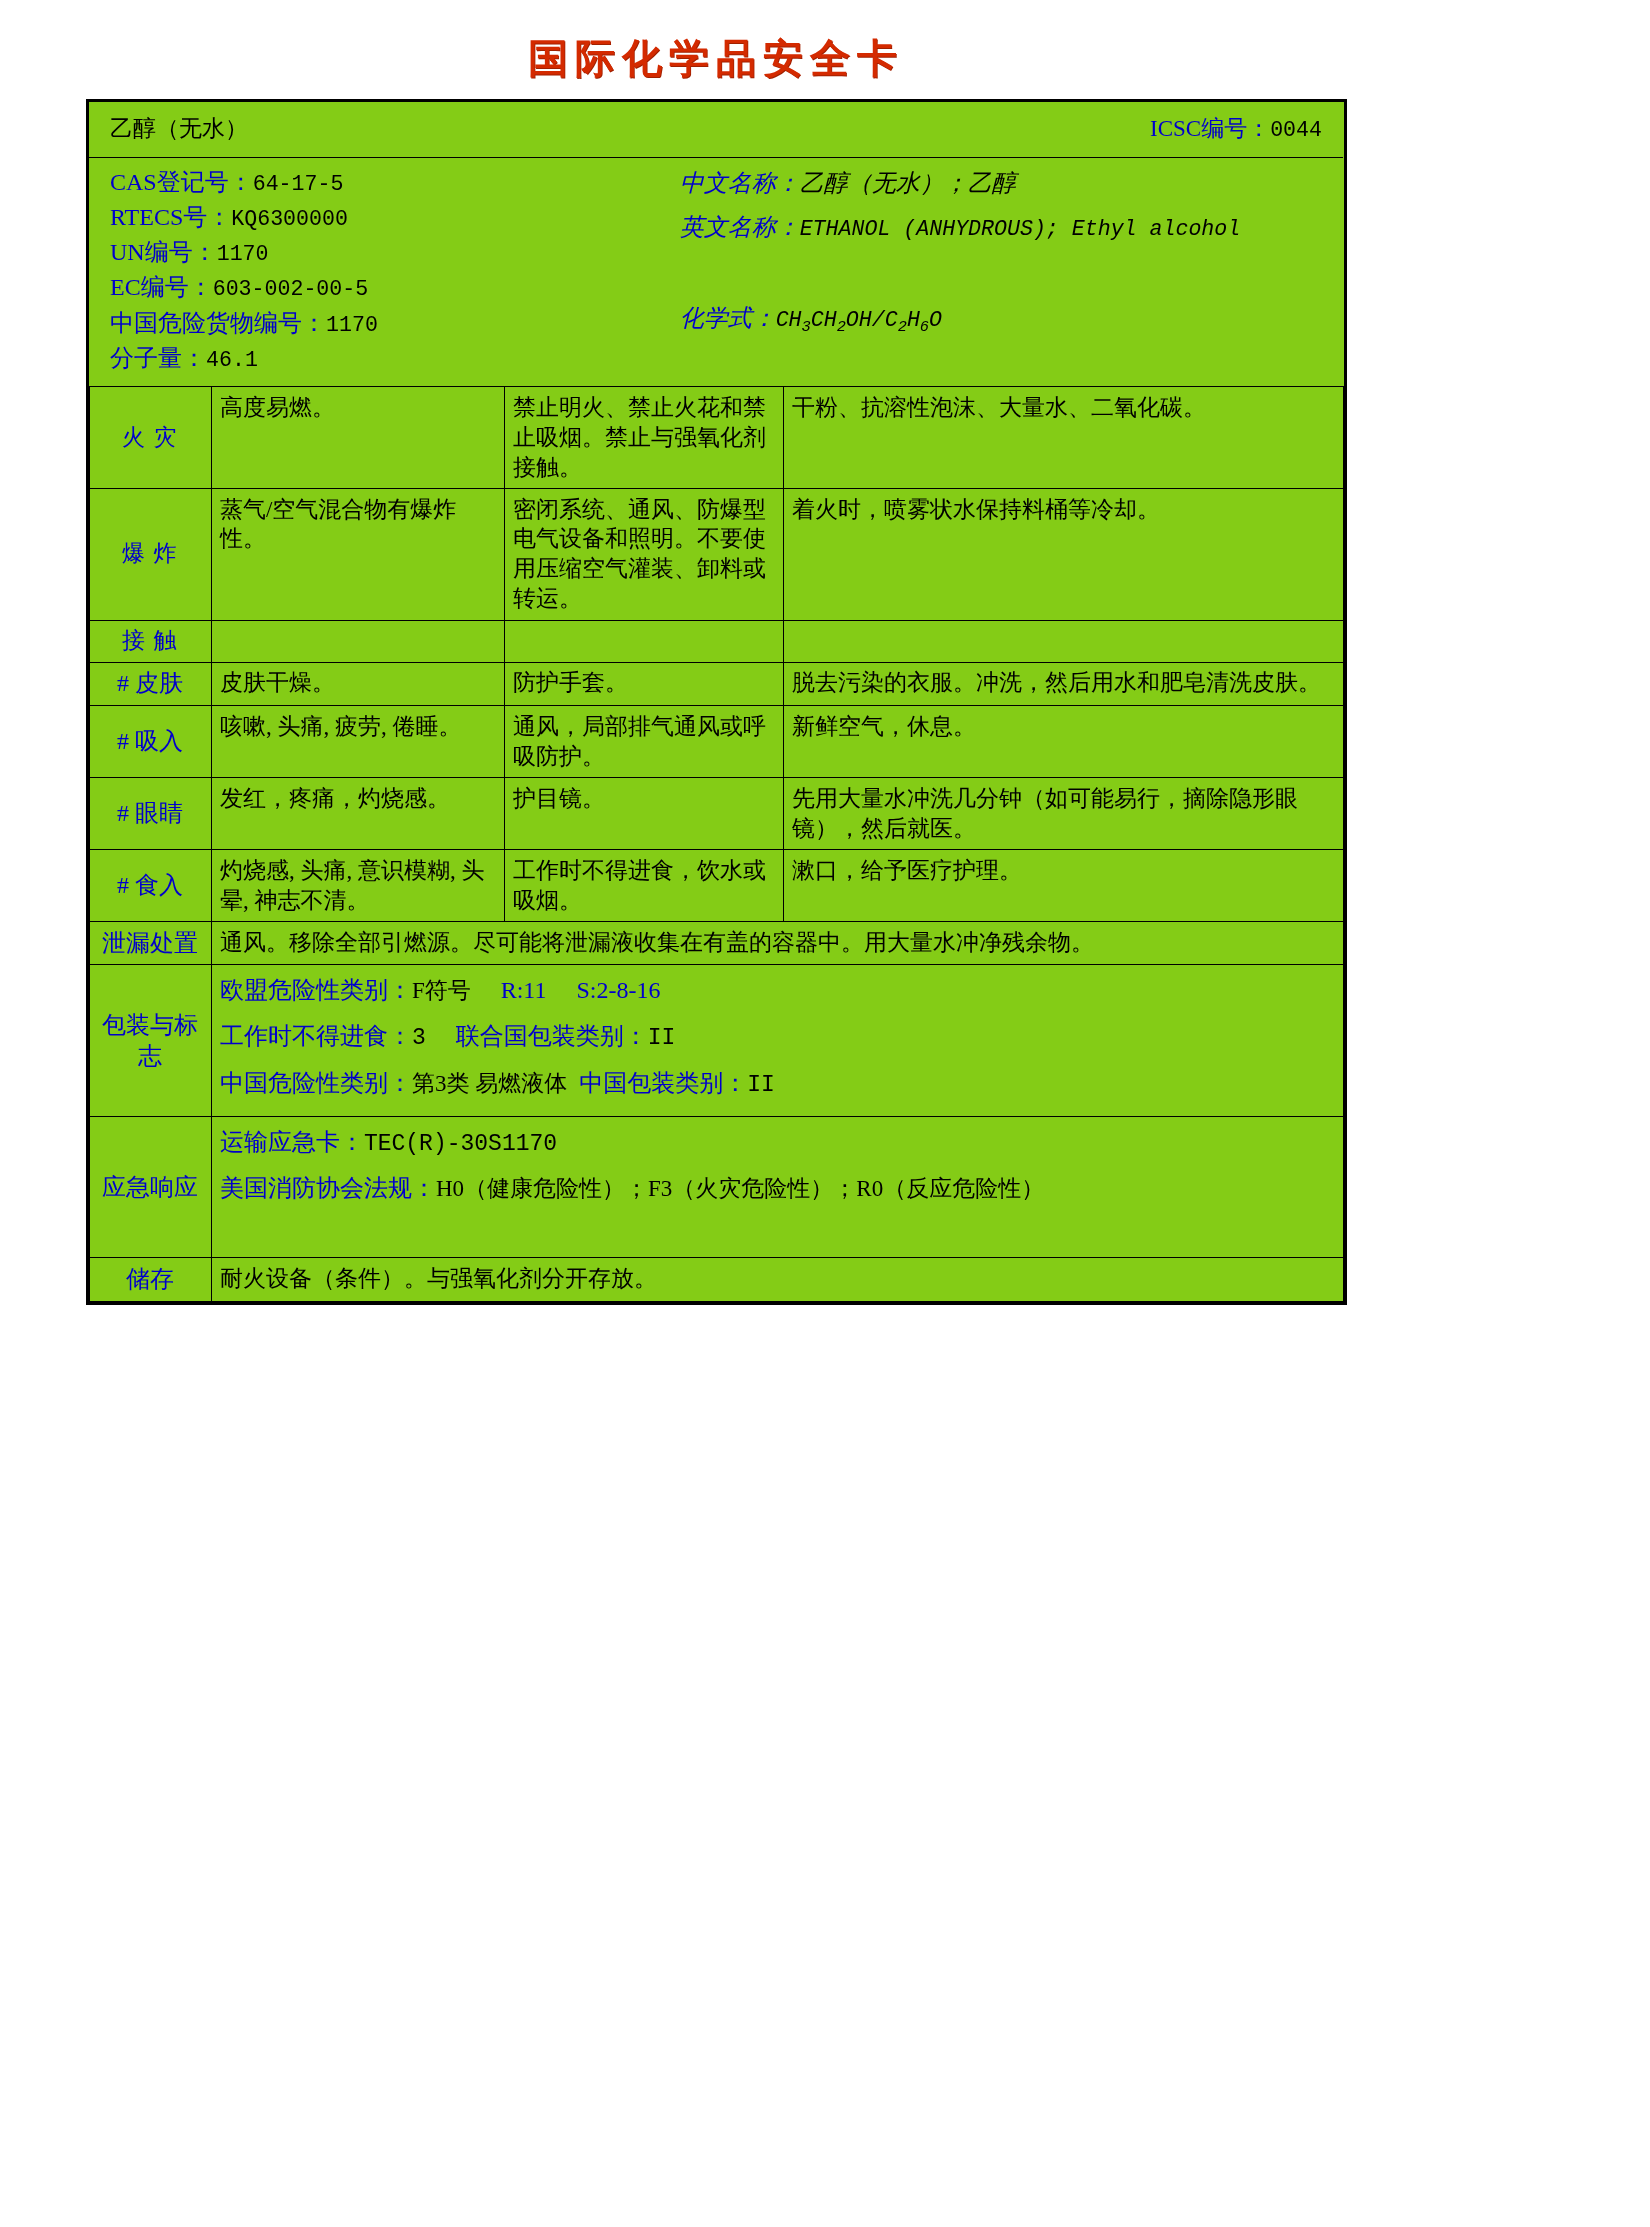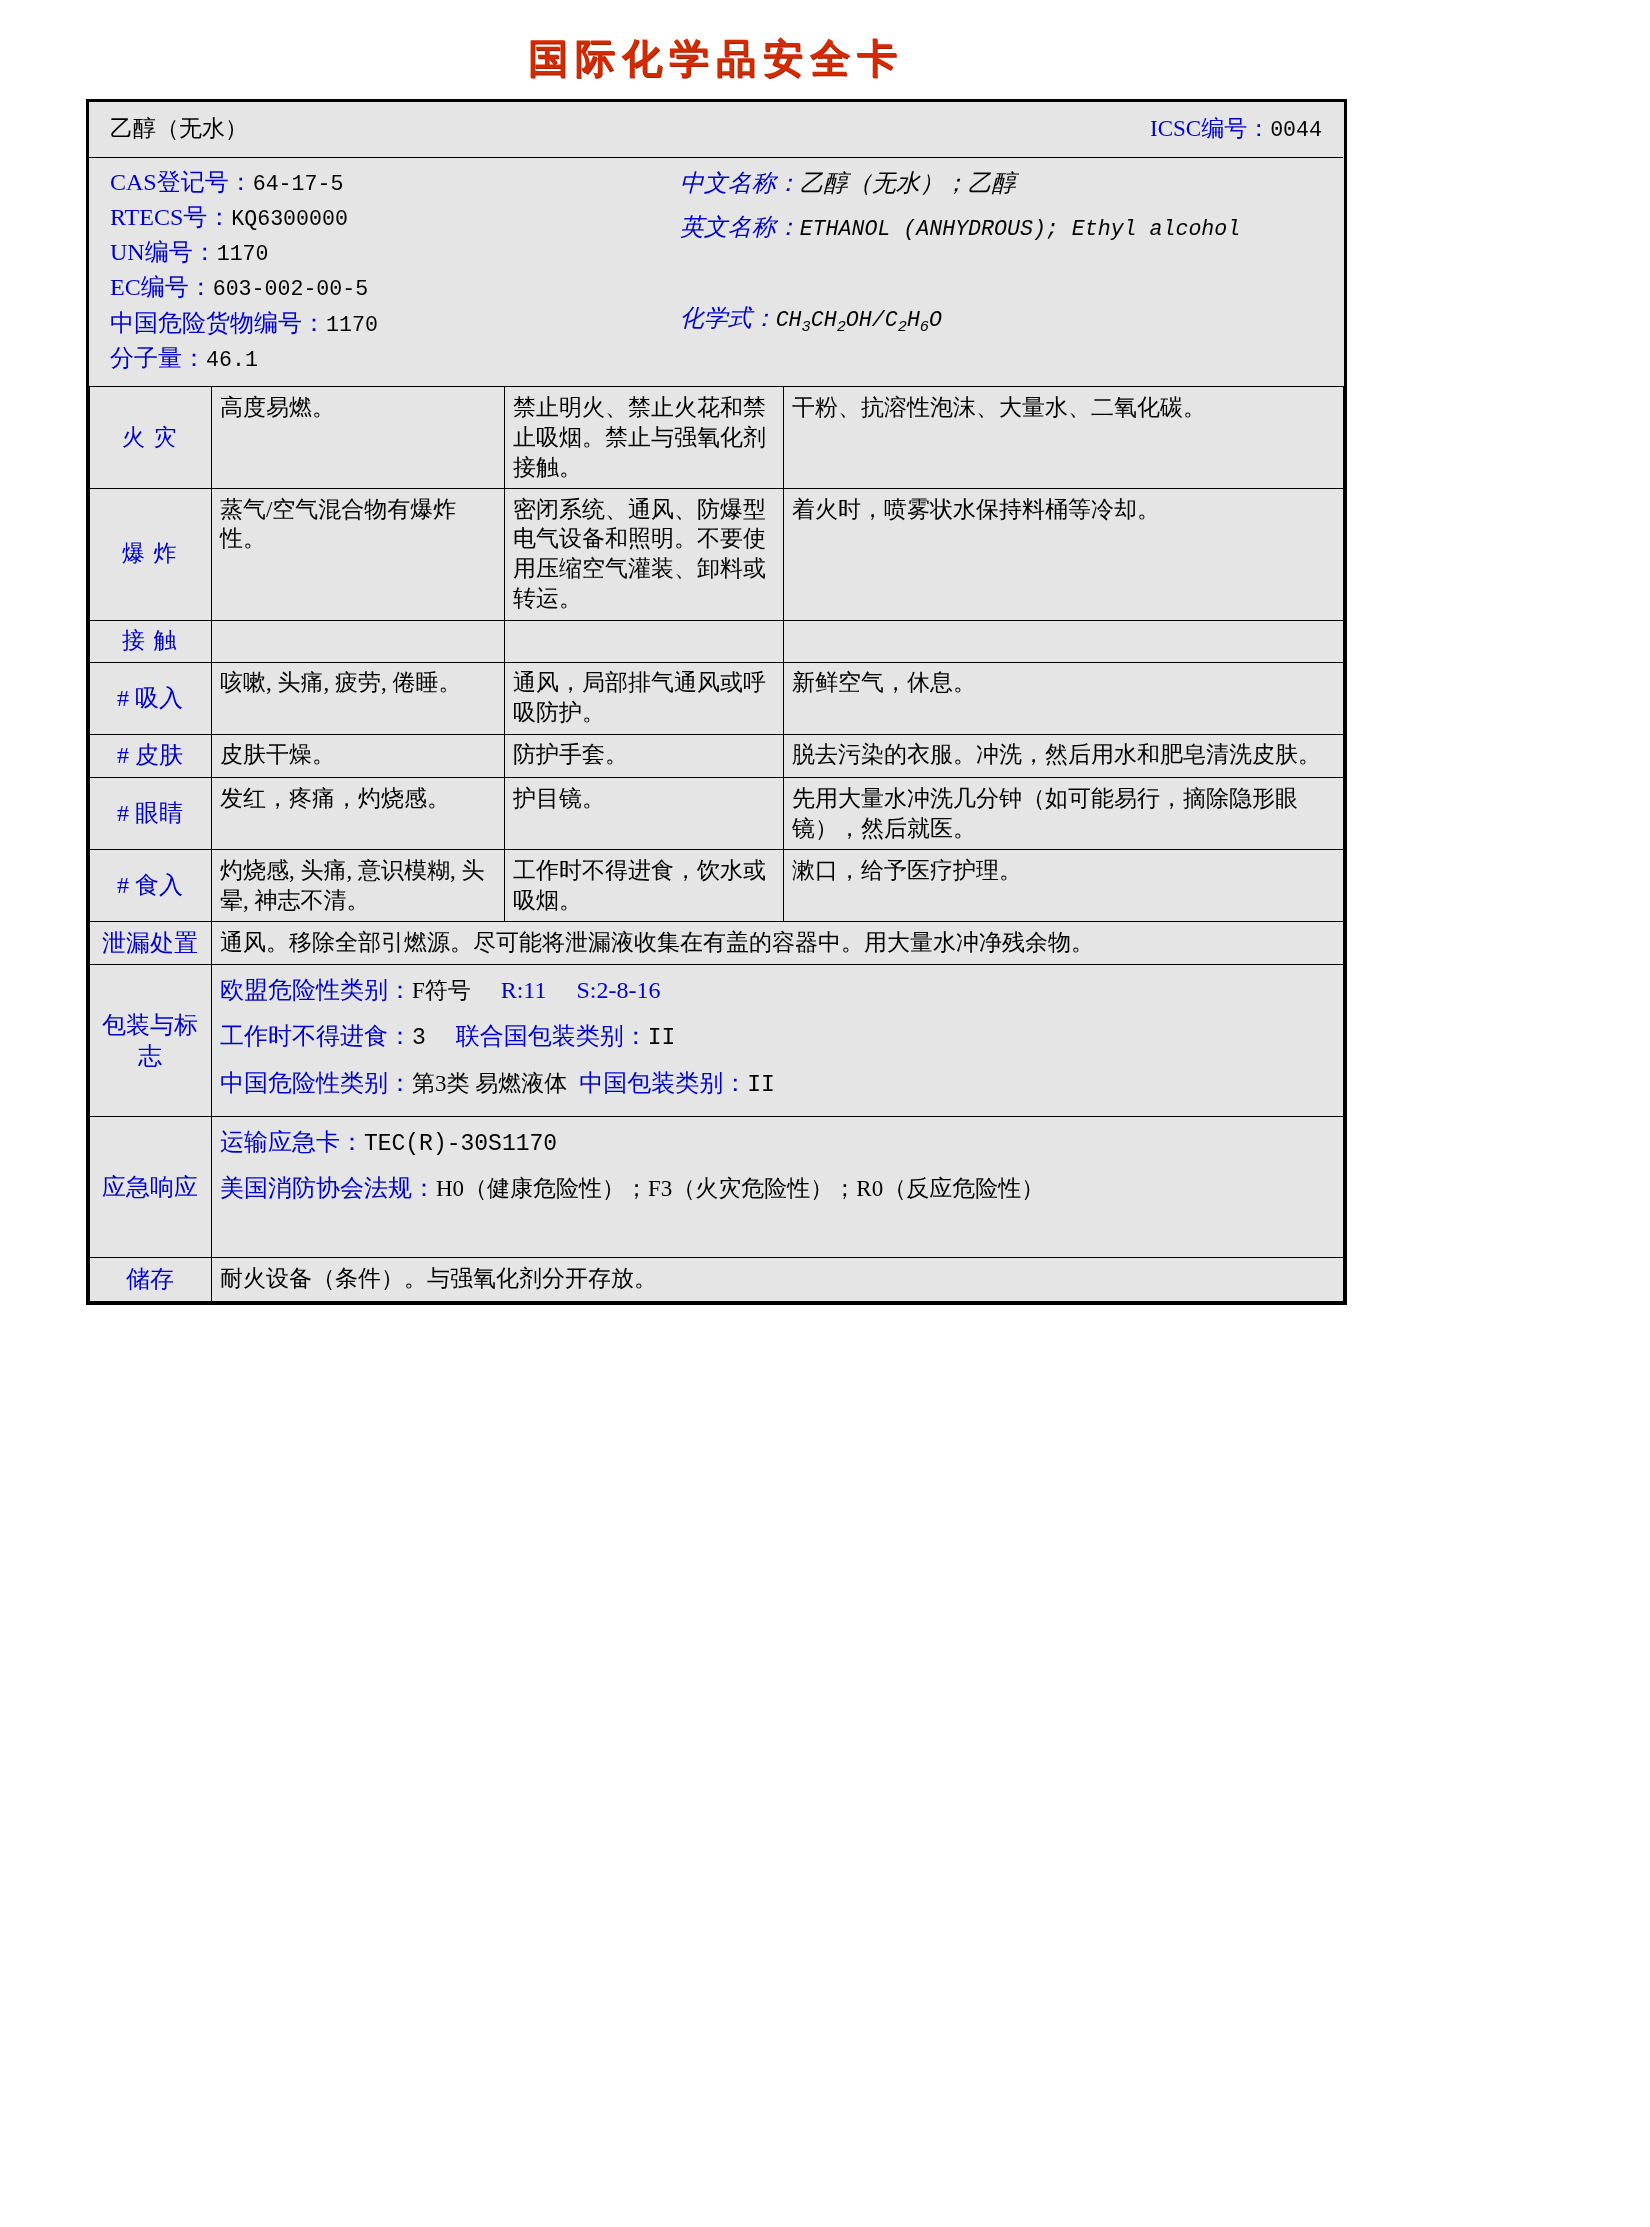--- a/index.html
+++ b/index.html
@@ -28,21 +28,21 @@
     letter-spacing: 7px;
     padding-top: 31px;
     padding-bottom: 12.5px;
     text-shadow: 0.7px 0.7px 0 #a02000;
   }
   .card {
     margin: 0 auto;
     width: 1261px;
     border: 3.5px solid #000000;
     box-sizing: border-box;
-    background: #e5e5e5;
+    background: #84cc16;
   }
   table.main {
     width: 100%;
     border-collapse: collapse;
     table-layout: fixed;
   }
   table.main td {
     border: 1.4px solid #000000;
     vertical-align: top;
     padding: 5.6px 8.4px;
@@ -217,34 +217,34 @@
       </tr>
 
       <tr>
         <td class="rowlbl">接 触</td>
         <td class="cellbody"></td>
         <td class="cellbody"></td>
         <td class="cellbody"></td>
       </tr>
 
       <tr>
+        <td class="rowlbl small"># 皮肤</td>
+        <td class="cellbody">皮肤干燥。</td>
+        <td class="cellbody">防护手套。</td>
+        <td class="cellbody">脱去污染的衣服。冲洗，然后用水和肥皂清洗皮肤。</td>
+      </tr>
+
+      <tr>
         <td class="rowlbl small"># 吸入</td>
         <td class="cellbody">咳嗽, 头痛, 疲劳, 倦睡。</td>
         <td class="cellbody">通风，局部排气通风或呼吸防护。</td>
         <td class="cellbody">新鲜空气，休息。</td>
       </tr>
 
       <tr>
-        <td class="rowlbl small"># 皮肤</td>
-        <td class="cellbody">皮肤干燥。</td>
-        <td class="cellbody">防护手套。</td>
-        <td class="cellbody">脱去污染的衣服。冲洗，然后用水和肥皂清洗皮肤。</td>
-      </tr>
-
-      <tr>
         <td class="rowlbl small"># 眼睛</td>
         <td class="cellbody">发红，疼痛，灼烧感。</td>
         <td class="cellbody">护目镜。</td>
         <td class="cellbody">先用大量水冲洗几分钟（如可能易行，摘除隐形眼镜），然后就医。</td>
       </tr>
 
       <tr>
         <td class="rowlbl small"># 食入</td>
         <td class="cellbody">灼烧感, 头痛, 意识模糊, 头晕, 神志不清。</td>
         <td class="cellbody">工作时不得进食，饮水或吸烟。</td>

